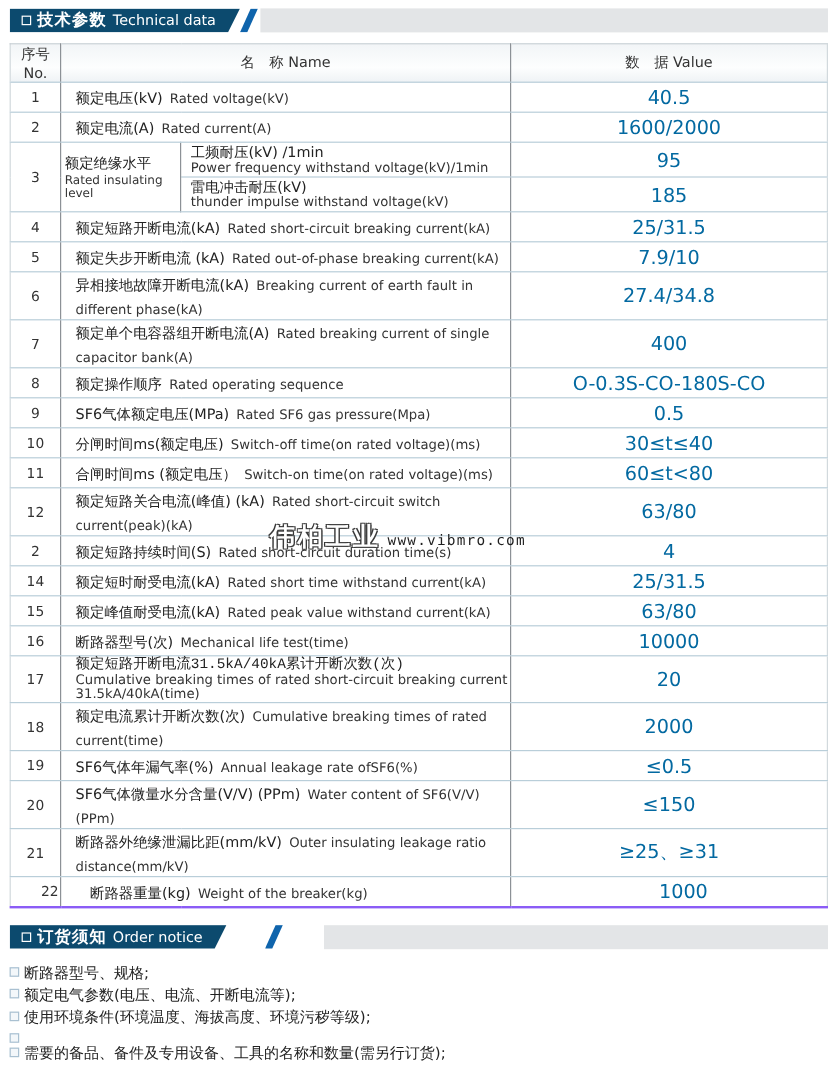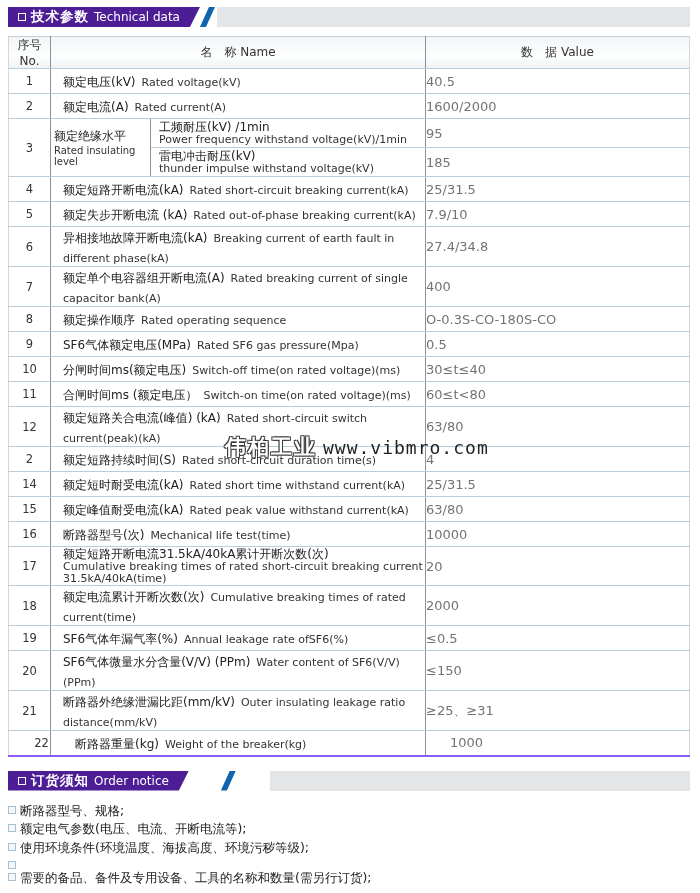--- a/index.html
+++ b/index.html
@@ -3,21 +3,21 @@
 <meta charset="utf-8">
 <style>
   * { margin:0; padding:0; box-sizing:border-box; }
   html,body { background:#fff; }
   body { font-family:"DejaVu Sans","Liberation Sans",sans-serif; }
   .page { position:relative; width:700px; height:893px; background:#fff; overflow:hidden;
           padding:7px 10px 0 8px; }
 
   
   .banner { display:flex; align-items:stretch; height:20px; }
-  .banner-label { background:#4c1d95; color:#fff; display:flex; align-items:center;
+  .banner-label { background:#0c4a6e; color:#fff; display:flex; align-items:center;
                   padding:0 20px 0 10px;
                   clip-path:polygon(0 0,100% 0,calc(100% - 10px) 100%,0 100%); }
   .b-zh { font-weight:bold; font-size:13.5px; letter-spacing:1px; white-space:nowrap; }
   .b-en { margin-left:5px; font-size:12px; white-space:nowrap; }
   .sq { display:inline-block; width:8px; height:8px; border:1.5px solid #fff; margin-right:5px; }
   .banner-slash { width:15px; background:#0f64ac;
                   clip-path:polygon(9px 0,15px 0,6px 100%,0 100%); }
   .banner-strip { flex:1; background:#e3e5e7; margin-left:2px; }
 
   
@@ -26,41 +26,41 @@
                border-top:1px solid #c8d0d5; }
   table.tech th, table.tech td { border-bottom:1px solid #b9ced9; }
   thead tr { height:25px; background:linear-gradient(180deg,#f2f5f7 0%,#fdfefe 60%,#eef2f5 100%); }
   th { font-weight:normal; font-size:12px; color:#333; text-align:center; }
   tbody tr { height:25px; }
   tr.sub-row { height:29px; }
   tr.tall { height:34px; }
   td.c-no { text-align:center; font-size:11.5px; color:#333;
             border-right:1px solid #8c9196; }
   td.c-name { text-align:left; padding-left:12px; border-right:1px solid #8c9196; }
-  td.c-val { font-size:13px; color:#737373; }
+  td.c-val { text-align:center; font-size:16px; color:#0369a1; }
   th.h-no { border-right:1px solid #8c9196; }
   th.h-name { border-right:1px solid #8c9196; }
   .zh { font-size:12px; color:#222; }
   .en { font-size:11px; color:#333; margin-left:6px; }
   td.c-group { border-right:1px solid #8c9196; padding:0 3px; }
   td.c-group .zh { display:block; }
   td.c-group .en { display:block; margin-left:0; font-size:10px; }
   td.c-sub { text-align:left; padding-left:8px; border-right:1px solid #8c9196; }
   td.c-sub .zh { display:block; line-height:13px; }
   td.c-sub .en { display:block; margin-left:0; line-height:12px; }
-  tr.tall td.c-name .zh { display:block; line-height:14px; }
+  tr.tall td.c-name .zh { display:block; line-height:14px;font-family:Liberation Mono, monospace; }
   tr.tall td.c-name .en { display:block; margin-left:0; line-height:12px; }
   tr.last th, tr.last td { border-bottom:2px solid #8b5cf6;padding-left:24px; }
 
   
   .watermark { position:absolute; left:225px; top:433px; white-space:nowrap; z-index:5;
                pointer-events:none; }
   .wm-zh { font-size:21px; letter-spacing:2px; color:#fff; font-weight:bold;
            text-shadow:-1px -1px 0 #3a3a3a,1px -1px 0 #3a3a3a,-1px 1px 0 #3a3a3a,1px 1px 0 #3a3a3a; }
-  .wm-url { font-family:"DejaVu Sans Mono","Liberation Mono",monospace; font-size:18px;
+  .wm-url { font-family:"DejaVu Sans Mono","Liberation Mono",monospace; font-size:12px;
             color:#1f1f1f; letter-spacing:1px; margin-left:6px; }
 
   
   .banner2 { margin-top:14px;gap:32px; }
   .notice { margin-top:11px; }
   .notice-item { display:flex; align-items:flex-start; }
   .notice-item.zh-item { font-size:12.5px; line-height:18.5px; color:#222; }
   .cb { flex:0 0 auto; width:8px; height:8px; border:1px solid #a9c0d1; background:#f3f7fa;
         margin-right:4px; margin-top:4px; }
 </style>

